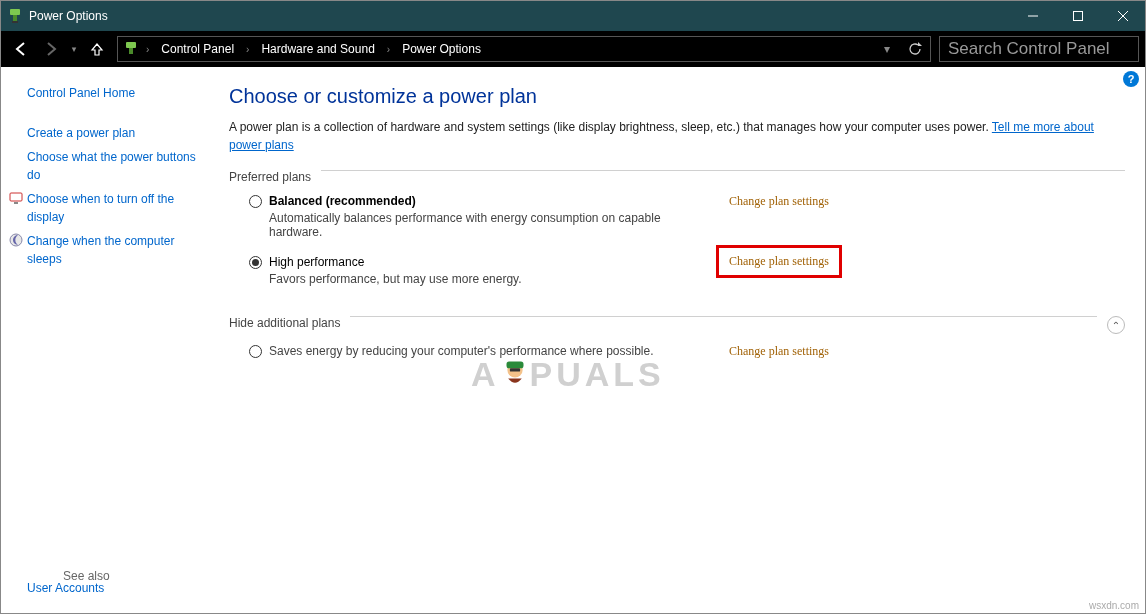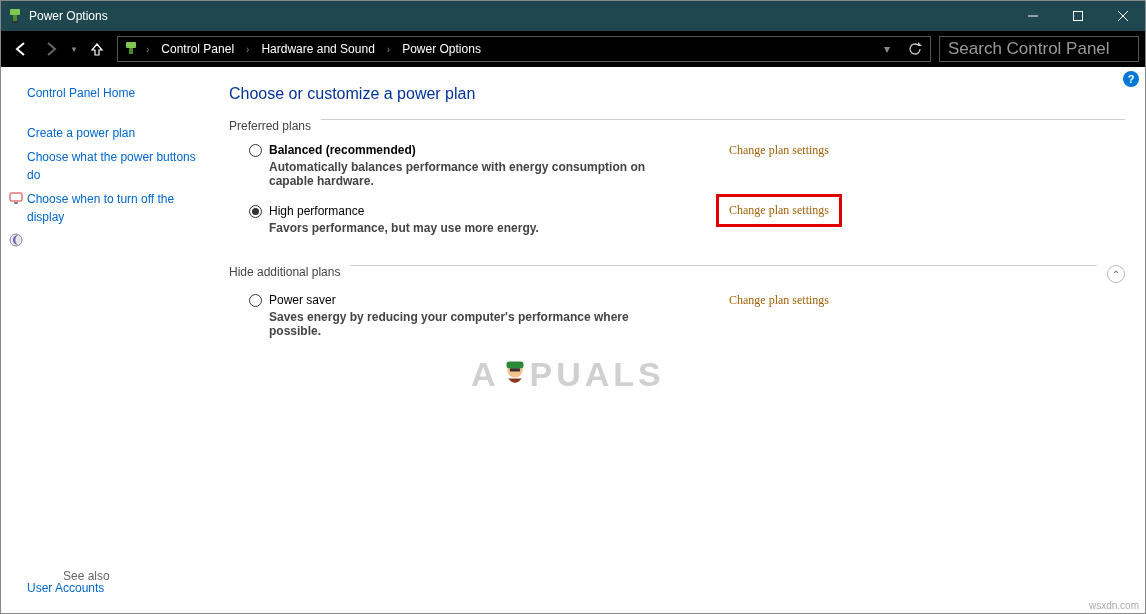--- a/index.html
+++ b/index.html
@@ -26,33 +26,33 @@
 
   .content{ position:absolute; top:66px; left:0; right:0; bottom:0; background:#fff; font-size:12px; color:#000;}
   .sidepane{ position:absolute; left:0; top:0; width:215px; padding:11px 14px 0 26px; line-height:1.5;}
   .sidelink{ color:#0066cc; margin:6px 0; display:block; cursor:pointer;}
   .sidelink.withicon{ position:relative;}
   .sidelink.withicon .sicon2{ position:absolute; left:-18px; top:1px; width:14px; height:14px;}
   .seealso{ position:absolute; bottom:30px; left:26px; color:#666;margin-left:36px;}
   .useraccounts{ position:absolute; bottom:8px; left:26px; color:#0066cc;}
 
   .main{ position:absolute; left:228px; top:14px; right:20px;}
-  h1{ color:#003399; font-weight:400; font-size:16px; margin:4px 0 10px 0;}
+  h1{ color:#003399; font-weight:400; font-size:20px; margin:4px 0 10px 0;}
   .desc{ color:#222; line-height:1.5;}
   .desc a{ color:#0066cc;}
   .section-title{ color:#444; margin-top:16px; display:flex; }
   .section-title .hrline{ flex:1; height:1px; background:#d0d0d0; margin-left:10px;}
   .expandbtn{ width:18px; height:18px; border:1px solid #bbb; border-radius:50%; display:flex; align-items:center; justify-content:center; margin-left:10px; font-size:10px; color:#555;}
 
   .plan{ margin:10px 0 16px 20px; position:relative; padding-right:160px; max-width:580px;}
   .plan .radio{ position:absolute; left:0; top:1px; width:13px; height:13px; border:1px solid #333; border-radius:50%; background:#fff;}
   .plan .radio.checked::after{ content:''; position:absolute; left:2px; top:2px; width:7px; height:7px; border-radius:50%; background:#333;}
   .plan .name{ font-weight:700; margin-left:20px;}
   .plan .name.normal{font-weight:400;}
-  .plan .pdesc{ margin-left:20px; color:#444; margin-top:3px;font-weight:bold;}
+  .plan .pdesc{ margin-left:20px; color:#444; margin-top:3px;}
   .planlink{ position:absolute; right:0; top:0; color:#a16207; cursor:pointer;font-family:Liberation Serif, serif;}
   .highlight{ border:3px solid #e00000; padding:6px 10px; right:-13px; top:-10px;}
 
   .helpbtn{ position:absolute; right:6px; top:4px; width:16px; height:16px; background:#0078d7; border-radius:50%; color:#fff; display:flex; align-items:center; justify-content:center; font-size:11px; font-weight:bold;}
 
   .watermark{ position:absolute; left:470px; top:288px; font-size:34px; font-weight:700; color:#d0d0d0; letter-spacing:4px; display:flex; align-items:center; pointer-events:none; user-select:none;}
   .watermark .head{ width:34px; height:34px; margin:0 -2px;}
   .src{ position:absolute; right:6px; bottom:2px; font-size:10px; color:#aaa;}
 </style>
 </head>
@@ -148,27 +148,31 @@
             <rect x="1" y="2" width="12" height="8" fill="#fff" stroke="#c33" rx="1"></rect>
             <rect x="5" y="11" width="4" height="2" fill="#888"></rect>
           </svg></span>
       <span>Choose when to turn off the display</span>
     </span>
     <span class="sidelink withicon">
       <span class="sicon2"><svg width="14" height="14">
             <circle cx="7" cy="7" r="6" fill="#e8e8e8" stroke="#88a"></circle>
             <path d="M9 2 A5 5 0 0 0 9 12 A6 6 0 0 1 9 2" fill="#66a"></path>
           </svg></span>
+      <span>Change when the computer sleeps</span>
     </span>
   </div>
   <span class="seealso">See also</span>
   <span class="useraccounts sidelink" style="bottom:12px;">User Accounts</span>
 
   <div class="main">
     <h1>Choose or customize a power plan</h1>
+    <div class="desc">
+      <span>A power plan is a collection of hardware and system settings (like display brightness, sleep, etc.) that manages how your computer uses power. </span><a href="#">Tell me more about power plans</a>
+    </div>
 
     <div class="section-title">
       <span>Preferred plans</span>
         <div class="hrline"></div>
     </div>
 
     <div class="plan">
       <div class="radio"></div>
       <div class="name">Balanced (recommended)</div>
       <div class="pdesc">Automatically balances performance with energy consumption on capable hardware.</div>
@@ -183,21 +187,20 @@
     </div>
 
     <div class="section-title" style="margin-top:30px">
       <span>Hide additional plans</span>
         <div class="hrline"></div>
       <div class="expandbtn">⌃</div>
     </div>
 
     <div class="plan">
       <div class="radio"></div>
-      <div class="name normal">Power saver</div>
       <div class="pdesc">Saves energy by reducing your computer's performance where possible.</div>
       <span class="planlink">Change plan settings</span>
     </div>
   </div>
 
   <div class="watermark">
     <span>A</span>
     <svg class="head" viewBox="0 0 40 40">
         <circle cx="20" cy="14" r="9" fill="#f4c28a"></circle>
         <rect x="10" y="4" width="20" height="8" fill="#2a8a3a" rx="3"></rect>

